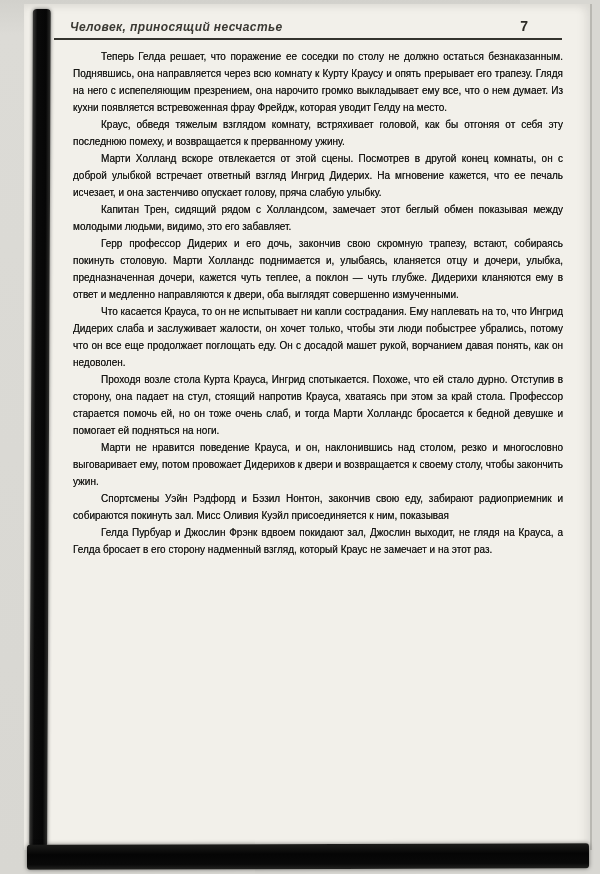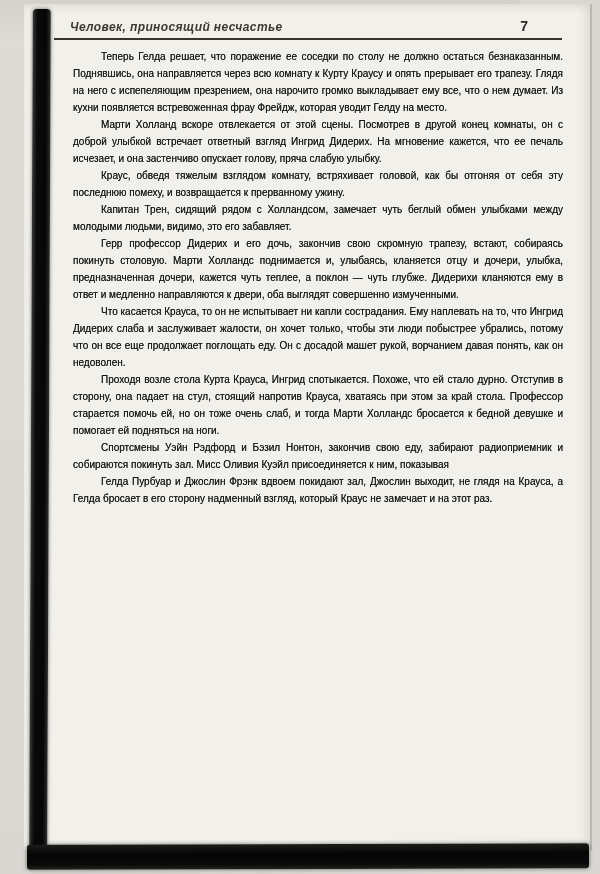--- a/index.html
+++ b/index.html
@@ -102,26 +102,27 @@
 
   <div class="page">
 
     <div class="running-head">
       <span class="head-title">Человек, приносящий несчастье</span>
       <span class="head-num">7</span>
     </div>
 
     <div class="body-text">
       <p>Теперь Гелда решает, что поражение ее соседки по столу не должно остаться безнаказанным. Поднявшись, она направляется через всю комнату к Курту Краусу и опять прерывает его трапезу. Глядя на него с испепеляющим презрением, она нарочито громко выкладывает ему все, что о нем думает. Из кухни появляется встревоженная фрау Фрейдж, которая уводит Гелду на место.</p>
+      <p>Краус, обведя тяжелым взглядом комнату, встряхивает головой, как бы отгоняя от себя эту последнюю помеху, и возвращается к прерванному ужину.</p>
       <p>Марти Холланд вскоре отвлекается от этой сцены. Посмотрев в другой конец комнаты, он с доброй улыбкой встречает ответный взгляд Ингрид Дидерих. На мгновение кажется, что ее печаль исчезает, и она застенчиво опускает голову, пряча слабую улыбку.</p>
-      <p>Краус, обведя тяжелым взглядом комнату, встряхивает головой, как бы отгоняя от себя эту последнюю помеху, и возвращается к прерванному ужину.</p>
-      <p>Капитан Трен, сидящий рядом с Холландсом, замечает чуть беглый обмен улыбками между молодыми людьми, видимо, это его забавляет.</p>
+      <p>Капитан Трен, сидящий рядом с Холландсом, замечает этот беглый обмен показывая между молодыми людьми, видимо, это его забавляет.</p>
       <p>Герр профессор Дидерих и его дочь, закончив свою скромную трапезу, встают, собираясь покинуть столовую. Марти Холландс поднимается и, улыбаясь, кланяется отцу и дочери, улыбка, предназначенная дочери, кажется чуть теплее, а поклон — чуть глубже. Дидерихи кланяются ему в ответ и медленно направляются к двери, оба выглядят совершенно измученными.</p>
       <p>Что касается Крауса, то он не испытывает ни капли сострадания. Ему наплевать на то, что Ингрид Дидерих слаба и заслуживает жалости, он хочет только, чтобы эти люди побыстрее убрались, потому что он все еще продолжает поглощать еду. Он с досадой машет рукой, ворчанием давая понять, как он недоволен.</p>
       <p>Проходя возле стола Курта Крауса, Ингрид спотыкается. Похоже, что ей стало дурно. Отступив в сторону, она падает на стул, стоящий напротив Крауса, хватаясь при этом за край стола. Профессор старается помочь ей, но он тоже очень слаб, и тогда Марти Холландс бросается к бедной девушке и помогает ей подняться на ноги.</p>
+      <p>Марти не нравится поведение Крауса, и он, наклонившись над столом, резко и многословно выговаривает ему, потом провожает Дидерихов к двери и возвращается к своему столу, чтобы закончить ужин.</p>
       <p>Спортсмены Уэйн Рэдфорд и Бэзил Нонтон, закончив свою еду, забирают радиоприемник и собираются покинуть зал. Мисс Оливия Куэйл присоединяется к ним, показывая</p>
       <p>Гелда Пурбуар и Джослин Фрэнк вдвоем покидают зал, Джослин выходит, не глядя на Крауса, а Гелда бросает в его сторону надменный взгляд, который Краус не замечает и на этот раз.</p>
     </div>
 
   </div>
 
   <div class="ink-dot"></div>
   <div class="speck"></div>
   <div class="gutter-shadow"></div>
   <div class="bottom-shadow"></div>

